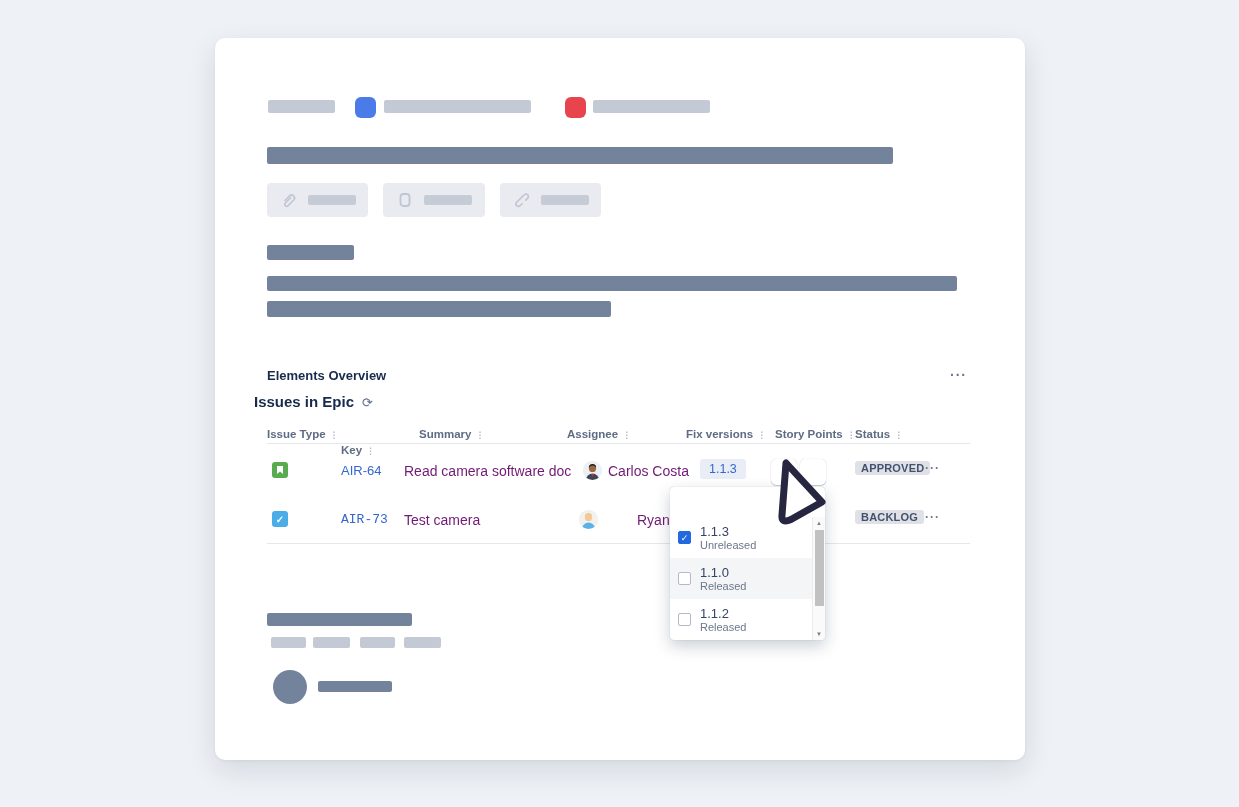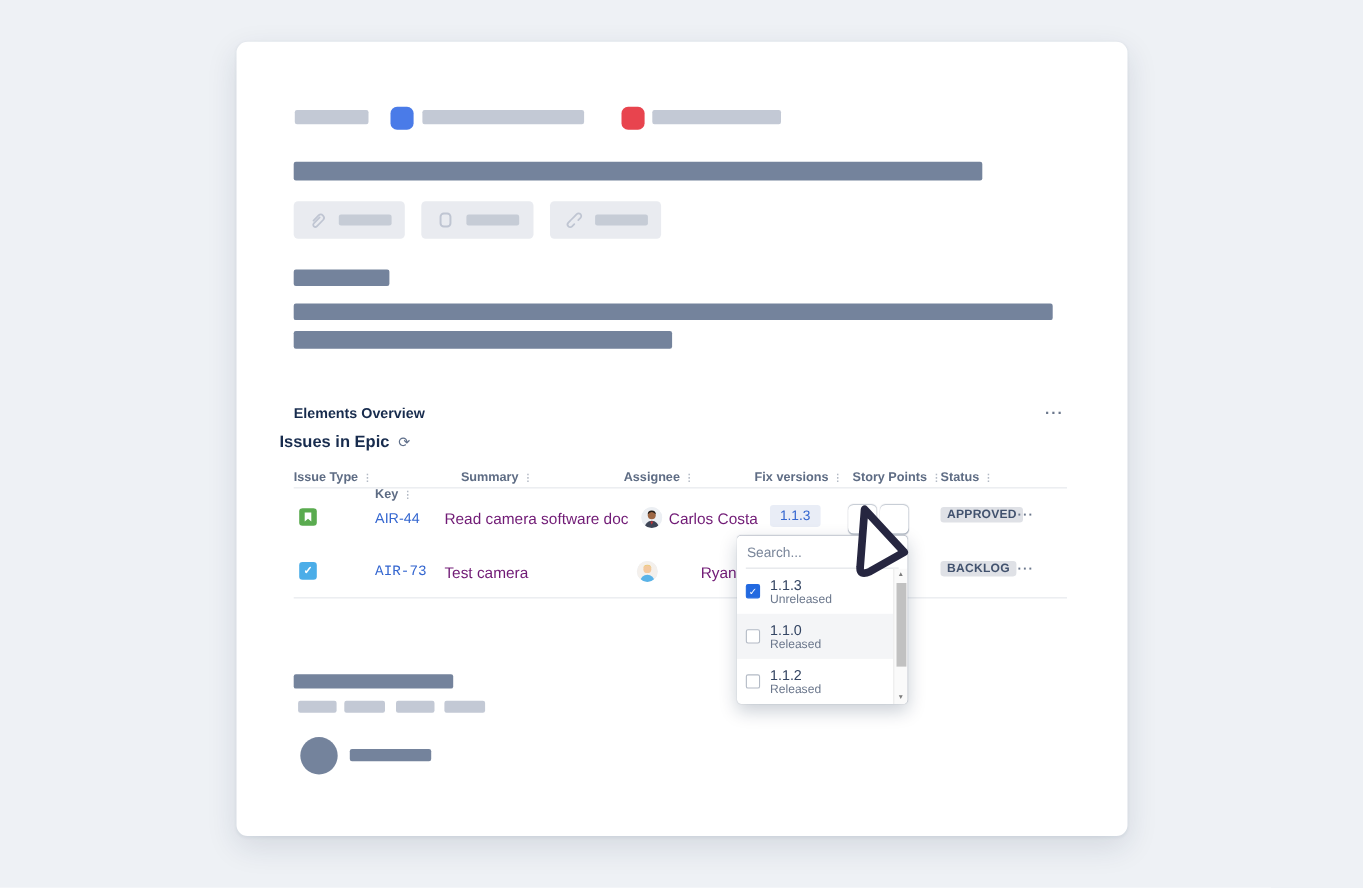--- a/index.html
+++ b/index.html
@@ -125,21 +125,21 @@
   <div class="abs th" style="left:560px; top:390px;"><span>Story Points</span><span class="cmenu">⋮</span></div>
   <div class="abs th" style="left:640px; top:390px;"><span>Status</span><span class="cmenu">⋮</span></div>
   <div class="abs hline" style="left:52px; top:405px; width:703px;"></div>
 
   <div>
     <div class="abs type-icon type-story" style="left:57px; top:424px;">
       <svg width="10" height="10" viewBox="0 0 10 10">
           <path d="M2 1 h6 v8 L5 6.6 2 9 Z" fill="#fff"></path>
         </svg>
     </div>
-    <div class="abs key-link" style="left:126px; top:425px;">AIR-44</div>
+    <div class="abs key-link" style="left:126px; top:425px;">AIR-64</div>
     <div class="abs cell-text" style="left:189px; top:425px;">Read camera software doc</div>
     <div class="abs avatar" style="left:368px; top:423px;">
       <svg width="19" height="19" viewBox="0 0 19 19">
           <circle cx="9.5" cy="9.5" r="9.5" fill="#eceff3"></circle>
           <path d="M3 19 a6.5 6.5 0 0 1 13 0 Z" fill="#3d4455"></path>
           <path d="M8.2 13 h2.6 l-1.3 3 Z" fill="#c33"></path>
           <circle cx="9.5" cy="7.4" r="3.6" fill="#9c6644"></circle>
           <path d="M5.8 6.8 a3.7 3.7 0 0 1 7.4 0 q-1.8 -2.4 -3.7 -2.3 q-1.9 -0.1 -3.7 2.3 Z" fill="#241d18"></path>
         </svg>
     </div>
@@ -165,23 +165,20 @@
           <path d="M5.8 7 a3.7 3.7 0 0 1 7.4 0 q-0.6 -2.8 -3.7 -2.8 q-3.1 0 -3.7 2.8 Z" fill="#e8c56a"></path>
         </svg>
     </div>
     <div class="abs cell-text" style="left:390px; top:474px;margin-left:32px;">Ryan Rino</div>
     <div class="abs badge" style="left:640px; top:472px;">BACKLOG</div>
     <div class="abs meatball" style="left:710px; top:472px; font-size:12px;">···</div>
   </div>
   <div class="abs hline" style="left:52px; top:505px; width:703px;"></div>
 
   <div class="dropdown">
-    <div class="dd-search">
-      <input type="text" placeholder="Search..." style="">
-    </div>
     <div class="dd-opts">
       <div class="opt">
         <div class="cb checked">
             <span>✓</span>
           </div>
         <div>
           <div class="opt-title">1.1.3</div>
           <div class="opt-sub">Unreleased</div>
         </div>
       </div>

